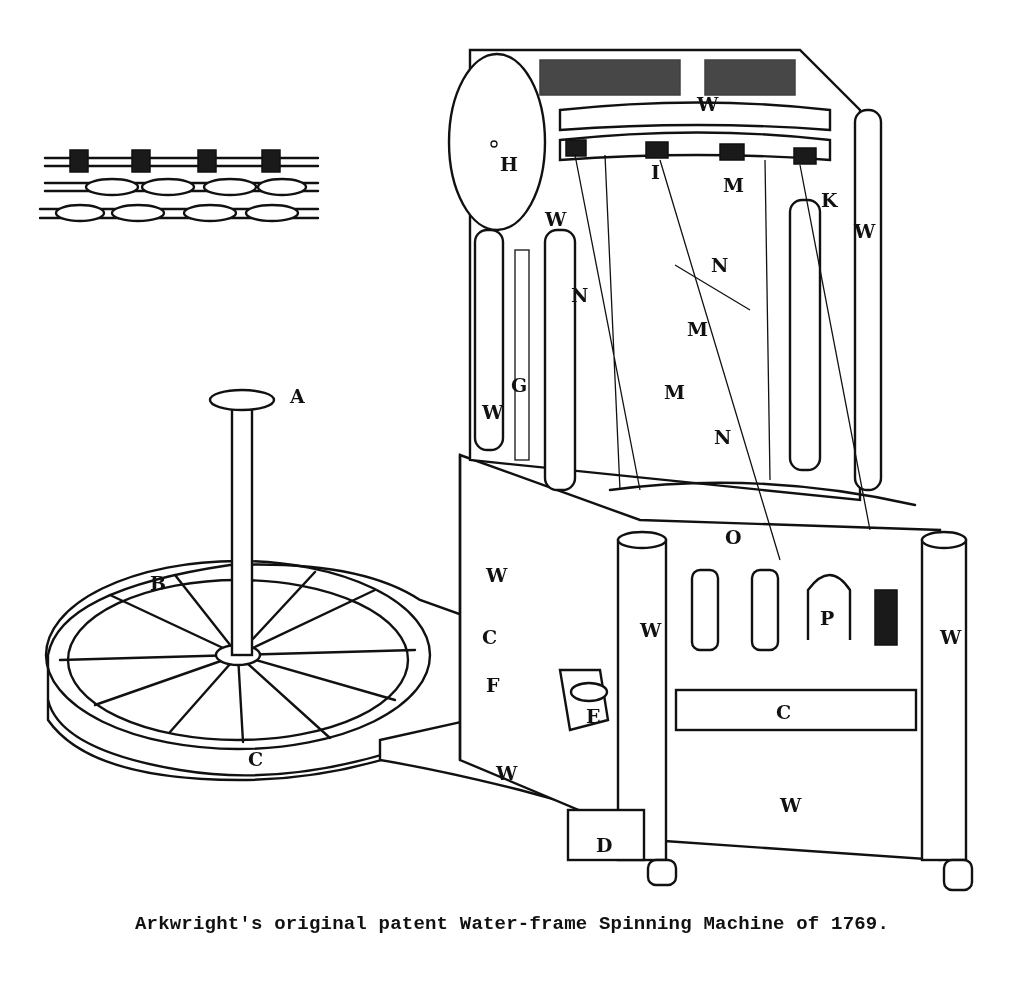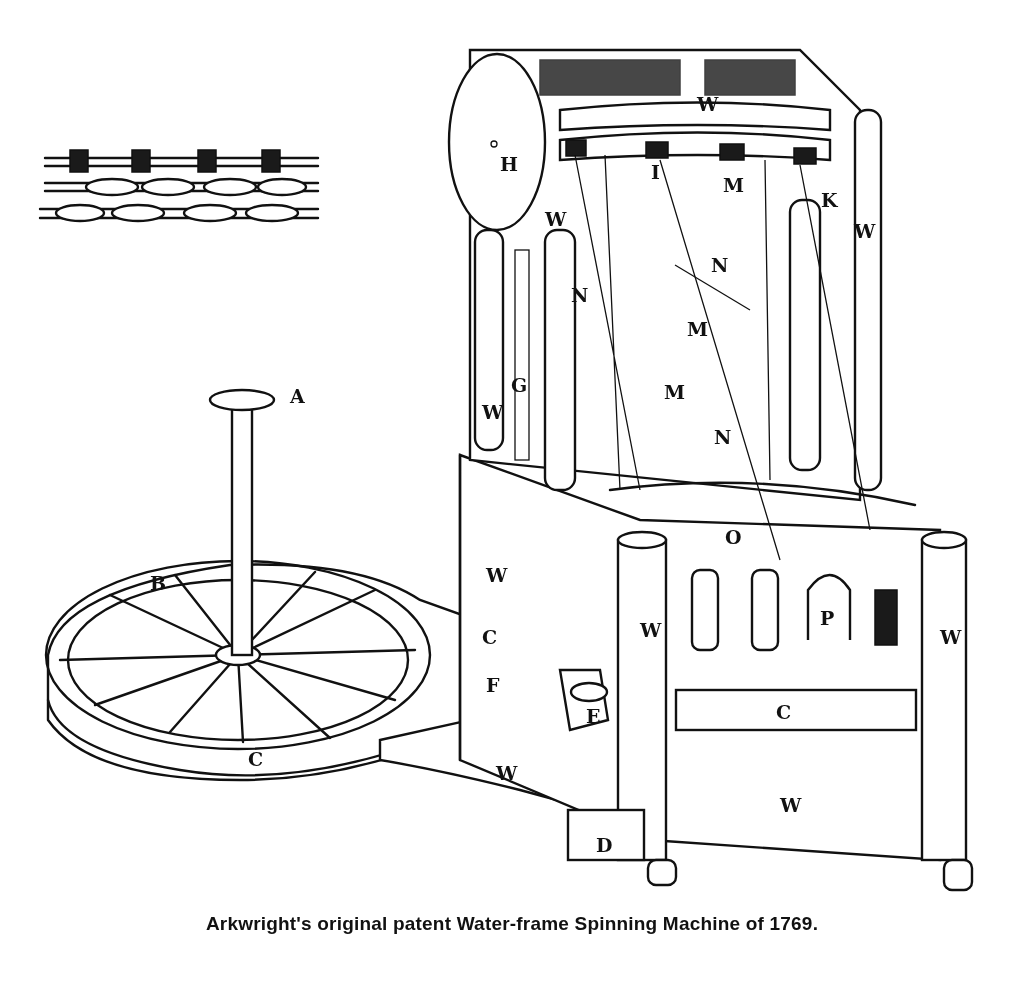--- a/index.html
+++ b/index.html
@@ -3,21 +3,21 @@
 <meta charset="utf-8">
 <style>
   html,body{margin:0;padding:0;background:#ffffff;}
   #canvas{position:relative;width:1024px;height:986px;background:#fff;overflow:hidden;}
   svg{position:absolute;left:0;top:0;}
   .ln{fill:none;stroke:#111;stroke-width:2.4;stroke-linejoin:round;stroke-linecap:round;}
   .thin{fill:none;stroke:#111;stroke-width:1.3;}
   .fillw{fill:#fff;stroke:#111;stroke-width:2.4;}
   .dark{fill:#1a1a1a;stroke:#111;stroke-width:1.5;}
   .lbl{position:absolute;font-family:"DejaVu Serif","Liberation Serif",serif;font-weight:bold;font-size:19px;color:#111;line-height:1;}
-  #caption{position:absolute;left:0;width:1024px;top:913px;text-align:center;font-family:Liberation Sans, sans-serif;font-weight:bold;font-size:19px;color:#111;letter-spacing:0.2px;}
+  #caption{position:absolute;left:0;width:1024px;top:913px;text-align:center;font-family:Liberation Mono, monospace;font-weight:bold;font-size:19px;color:#111;letter-spacing:0.2px;}
 </style>
 </head>
 <body>
 
 <div id="canvas">
 <svg width="1024" height="986" viewBox="0 0 1024 986">
 
   <g>
     <g class="ln">
       <path d="M45 158 L318 158 M45 166 L318 166"></path>

